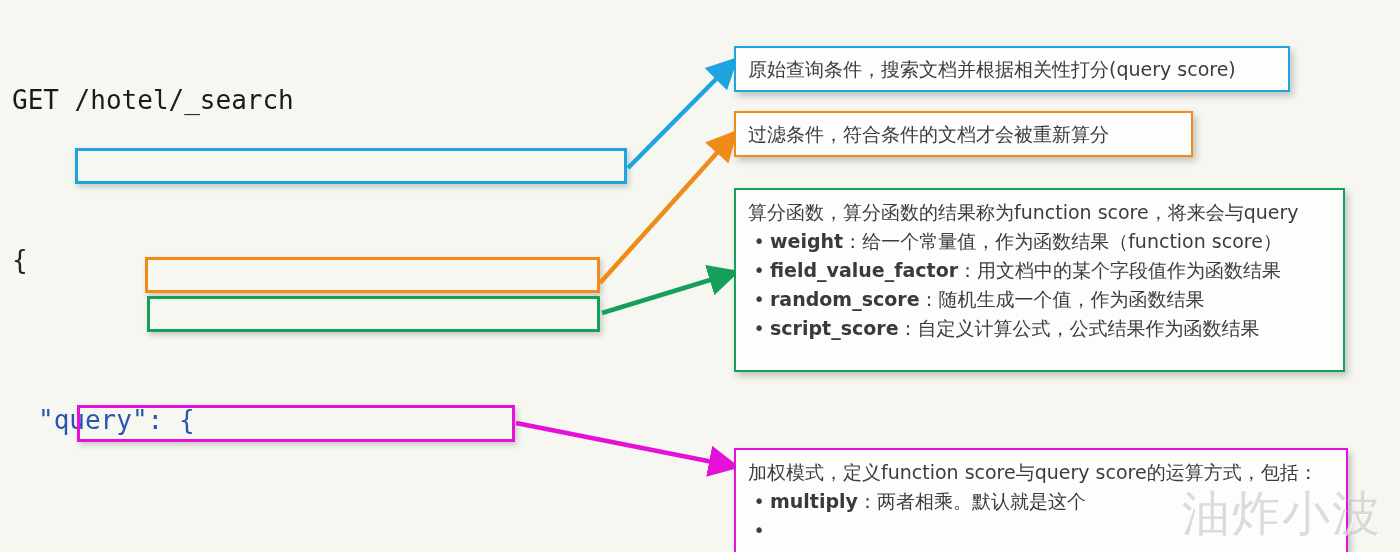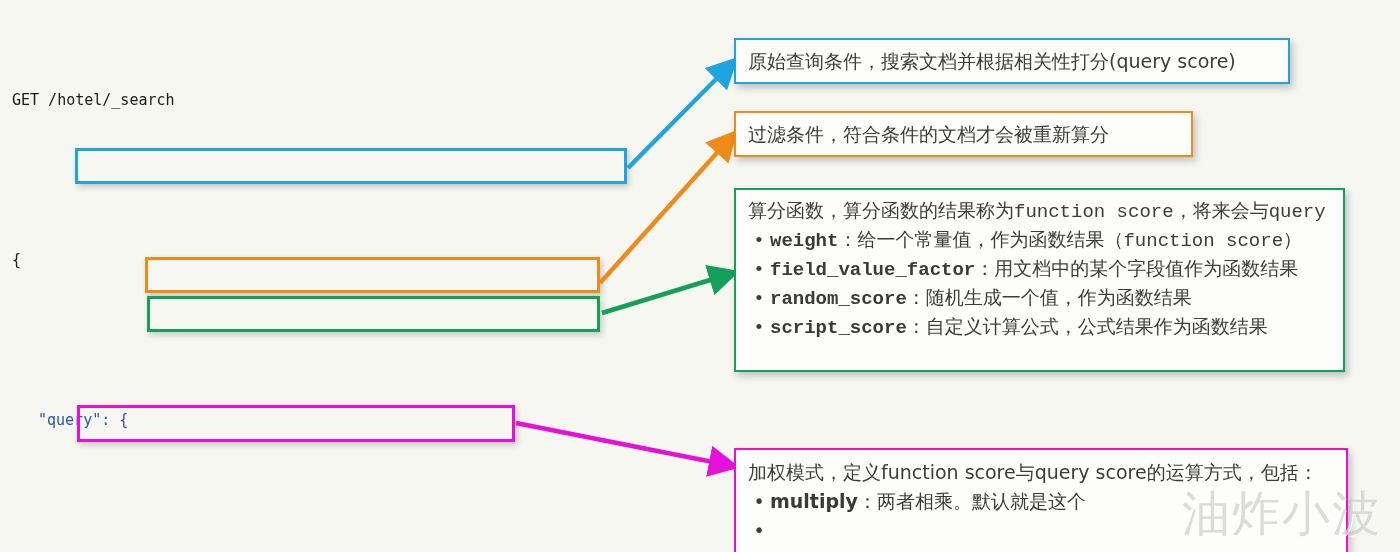--- a/index.html
+++ b/index.html
@@ -9,21 +9,21 @@
     font-family:"DejaVu Sans","Liberation Sans",sans-serif;
     overflow:hidden;
     position:relative;
   }
   #stage{position:absolute;left:0;top:0;width:1400px;height:552px;}
 
   
   .code{
     position:absolute;left:0;top:0;width:700px;height:552px;
     font-family:"DejaVu Sans Mono","Liberation Mono",monospace;
-    font-size:15px;
+    font-size:26px;
     line-height:40px;
     color:#1a1a1a;
     white-space:pre;
   }
   .code-line{height:40px;padding-left:12px;}
   .tok-key{color:#2a55b0;}
   .tok-punct{color:#222;}
 
   
   .hl{
@@ -40,23 +40,23 @@
   
   .note{
     position:absolute;
     box-sizing:border-box;
     background:#fdfdfb;
     box-shadow:3px 4px 7px rgba(0,0,0,.22);
     font-family:"DejaVu Sans","Liberation Sans",sans-serif;
     color:#3c3c3c;
     padding:6px 10px 6px 12px;
   }
-  .note.cyan{border:2.5px solid #1ea5e0;}
+  .note.cyan{border:2.5px solid #1ea5e0;margin-top:8px;}
   .note.orange{border:2.5px solid #ef8b18;}
-  .note.green{border:2.5px solid #15a05a;font-family:Liberation Mono, monospace;}
+  .note.green{border:2.5px solid #15a05a;}
   .note.magenta{border:2.5px solid #e511d8;}
   .note .ln{font-size:19px;line-height:29px;white-space:nowrap;}
   .note .bullet{font-size:19px;line-height:29px;white-space:nowrap;display:flex;}
   .note .bullet .dot{width:22px;flex:0 0 22px;text-align:center;color:#3c3c3c;}
   .note .bullet b{font-weight:bold;color:#3a3a3a;}
 
   
   svg.arrows{position:absolute;left:0;top:0;width:1400px;height:552px;pointer-events:none;}
 
   

